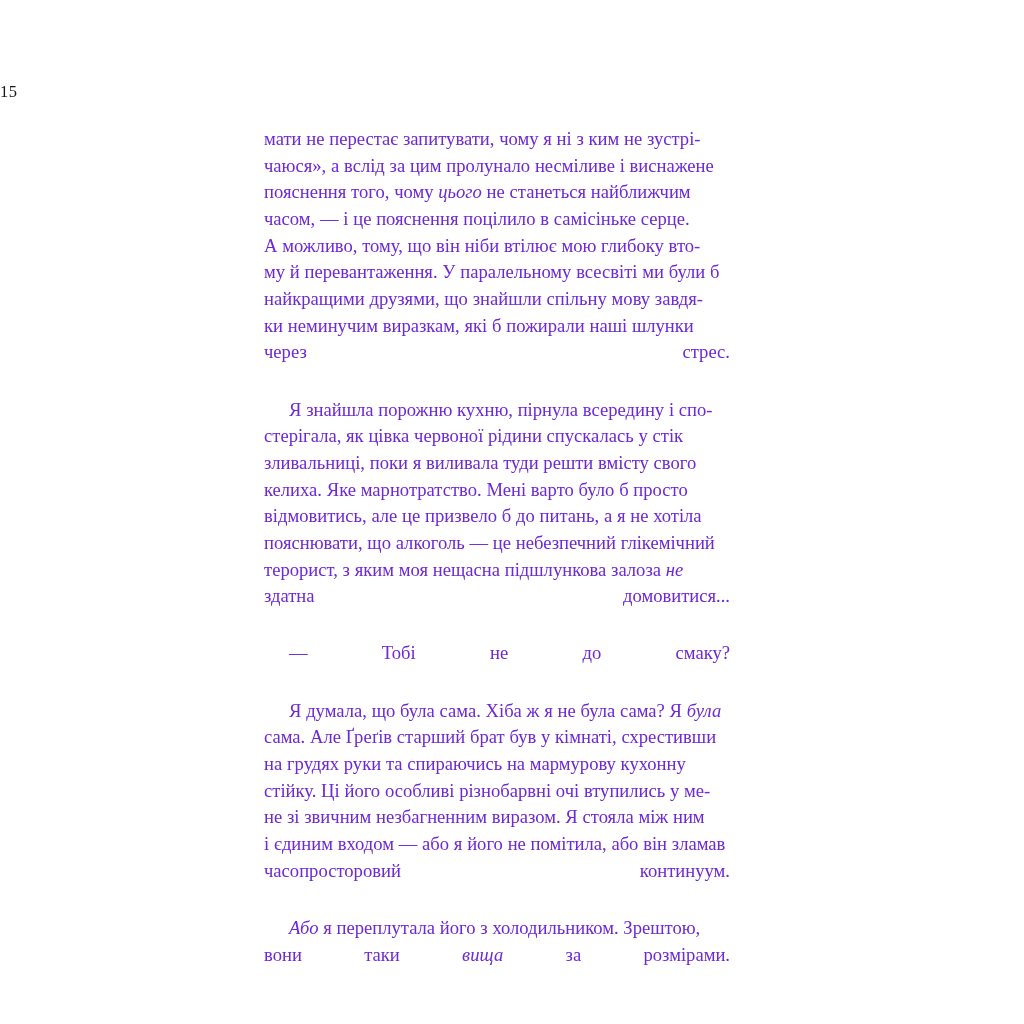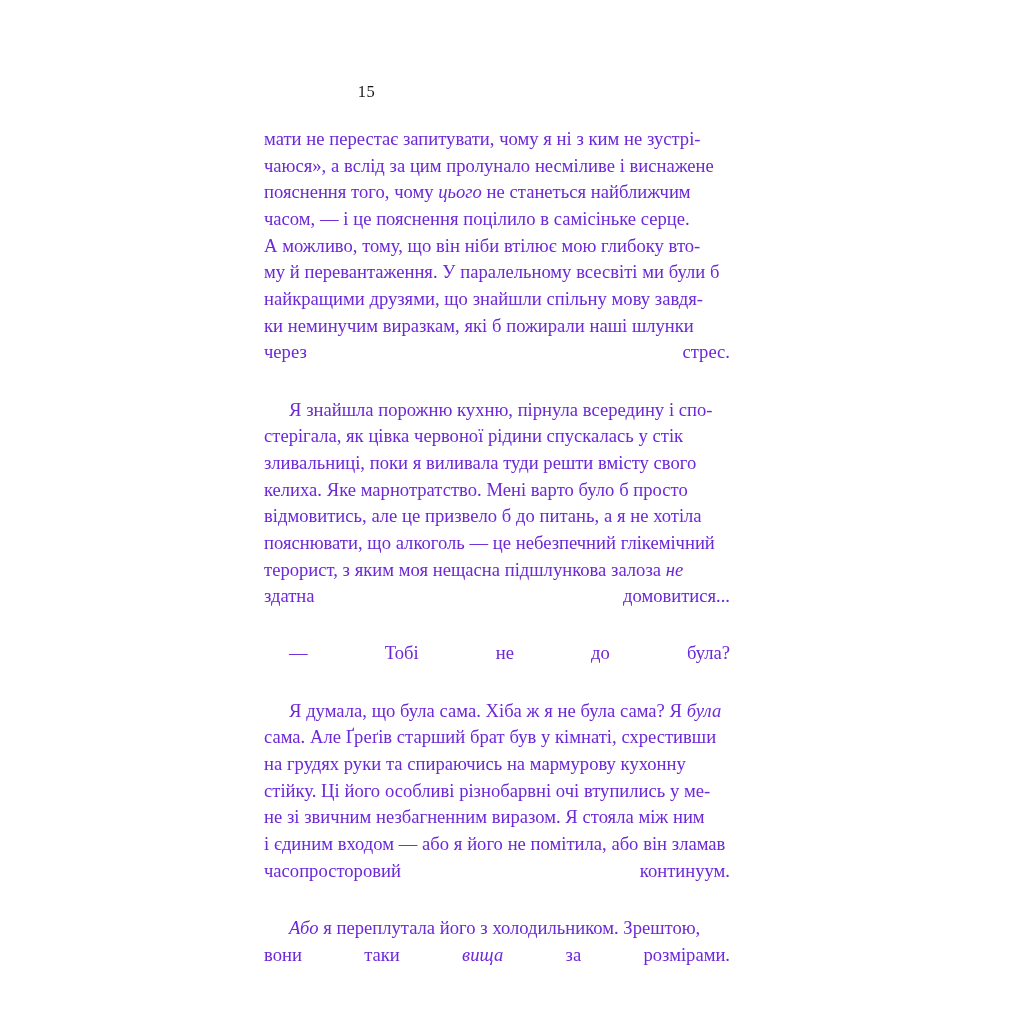--- a/index.html
+++ b/index.html
@@ -22,21 +22,21 @@
     height: 1024px;
     background: #ffffff;
   }
 
   
   .folio {
     position: absolute;
     top: 84px;
     left: 0;
     width: 733px;
-    text-align: center;
+    text-align: left;
     font-size: 16.5px;
     letter-spacing: 0.4px;
     color: #161616;
     line-height: 1;
   }
 
   
   .textblock {
     position: absolute;
     left: 260px;
@@ -84,18 +84,18 @@
 </head>
 <body style="background: rgb(255, 255, 255);">
 
 <div class="page">
 
   <div class="folio">15</div>
 
   <div class="textblock" style="color: rgb(22, 22, 22);">
       <p class="para cont">мати не перестає запитувати, чому я ні з ким не зустрі-<br>чаюся», а вслід за цим пролунало несміливе і виснажене<br>пояснення того, чому <em>цього</em> не станеться найближчим<br>часом, — і це пояснення поцілило в самісіньке серце.<br>А можливо, тому, що він ніби втілює мою глибоку вто-<br>му й перевантаження. У паралельному всесвіті ми були б<br>найкращими друзями, що знайшли спільну мову завдя-<br>ки неминучим виразкам, які б пожирали наші шлунки<br>через стрес.</p>
       <p class="para ind">Я знайшла порожню кухню, пірнула всередину і спо-<br>стерігала, як цівка червоної рідини спускалась у стік<br>зливальниці, поки я виливала туди решти вмісту свого<br>келиха. Яке марнотратство. Мені варто було б просто<br>відмовитись, але це призвело б до питань, а я не хотіла<br>пояснювати, що алкоголь — це небезпечний глікемічний<br>терорист, з яким моя нещасна підшлункова залоза <em>не</em><br>здатна домовитися...</p>
-      <p class="para ind">— Тобі не до була?</p>
+      <p class="para ind">— Тобі не до смаку?</p>
       <p class="para ind">Я думала, що була сама. Хіба ж я не була сама? Я <em>була</em><br>сама. Але Ґреґів старший брат був у кімнаті, схрестивши<br>на грудях руки та спираючись на мармурову кухонну<br>стійку. Ці його особливі різнобарвні очі втупились у ме-<br>не зі звичним незбагненним виразом. Я стояла між ним<br>і єдиним входом — або я його не помітила, або він зламав<br>часопросторовий континуум.</p>
       <p class="para ind"><em>Або</em> я переплутала його з холодильником. Зрештою,<br>вони таки <em>вища</em> за розмірами.</p>
     </div>
 
 </div>
 
 </body></html>

